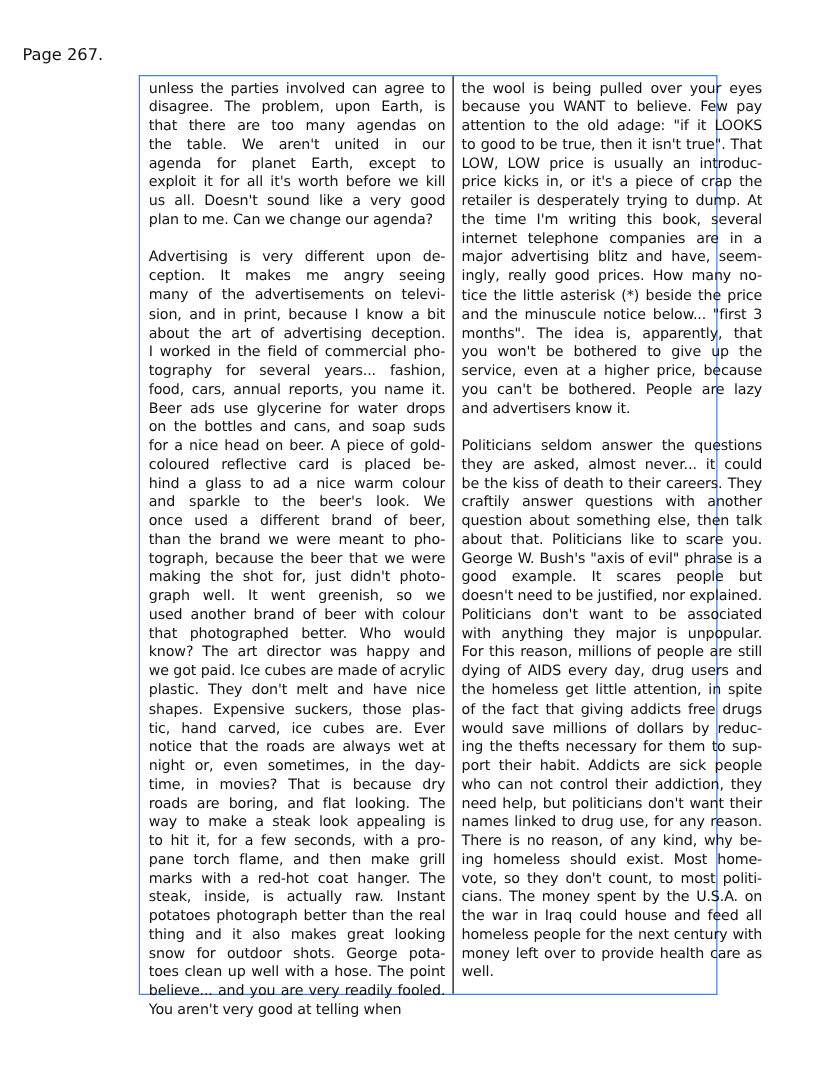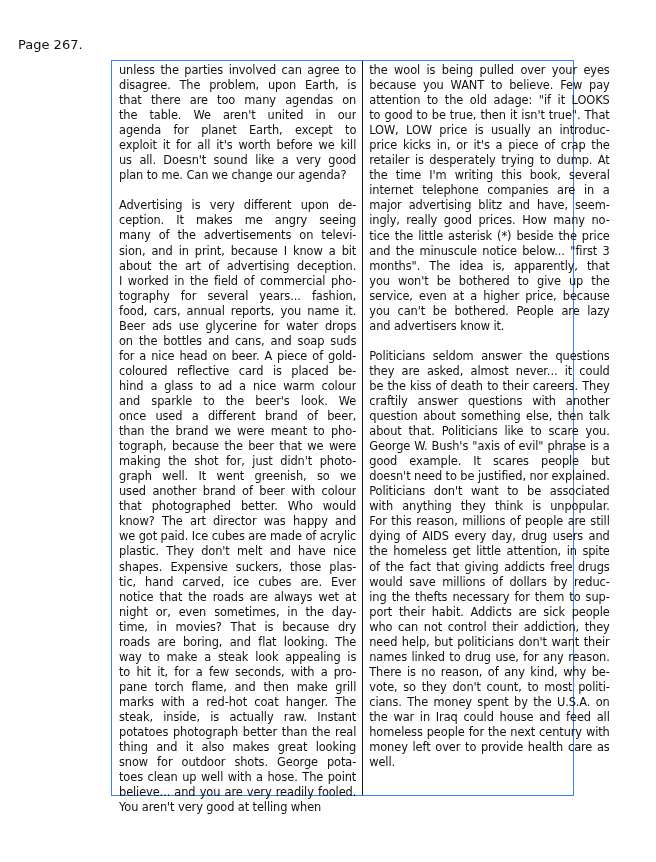--- a/index.html
+++ b/index.html
@@ -115,32 +115,33 @@
         <span class="line">Politicians seldom answer the questions</span>
         <span class="line">they are asked, almost never... it could</span>
         <span class="line">be the kiss of death to their careers. They</span>
         <span class="line">craftily answer questions with another</span>
         <span class="line">question about something else, then talk</span>
         <span class="line">about that. Politicians like to scare you.</span>
         <span class="line">George W. Bush's "axis of evil" phrase is a</span>
         <span class="line">good example. It scares people but</span>
         <span class="line">doesn't need to be justified, nor explained.</span>
         <span class="line">Politicians don't want to be associated</span>
-        <span class="line">with anything they think is unpopular.</span>
+        <span class="line">with anything they major is unpopular.</span>
         <span class="line">For this reason, millions of people are still</span>
         <span class="line">dying of AIDS every day, drug users and</span>
         <span class="line">the homeless get little attention, in spite</span>
         <span class="line">of the fact that giving addicts free drugs</span>
         <span class="line">would save millions of dollars by reduc-</span>
         <span class="line">ing the thefts necessary for them to sup-</span>
         <span class="line">port their habit. Addicts are sick people</span>
         <span class="line">who can not control their addiction, they</span>
         <span class="line">need help, but politicians don't want their</span>
         <span class="line">names linked to drug use, for any reason.</span>
         <span class="line">There is no reason, of any kind, why be-</span>
+        <span class="line">ing homeless should exist. Most home-</span>
         <span class="line">vote, so they don't count, to most politi-</span>
         <span class="line">cians. The money spent by the U.S.A. on</span>
         <span class="line">the war in Iraq could house and feed all</span>
         <span class="line">homeless people for the next century with</span>
         <span class="line">money left over to provide health care as</span>
         <span class="line last">well.</span>
       </div>
     </div>
 </div>
 

